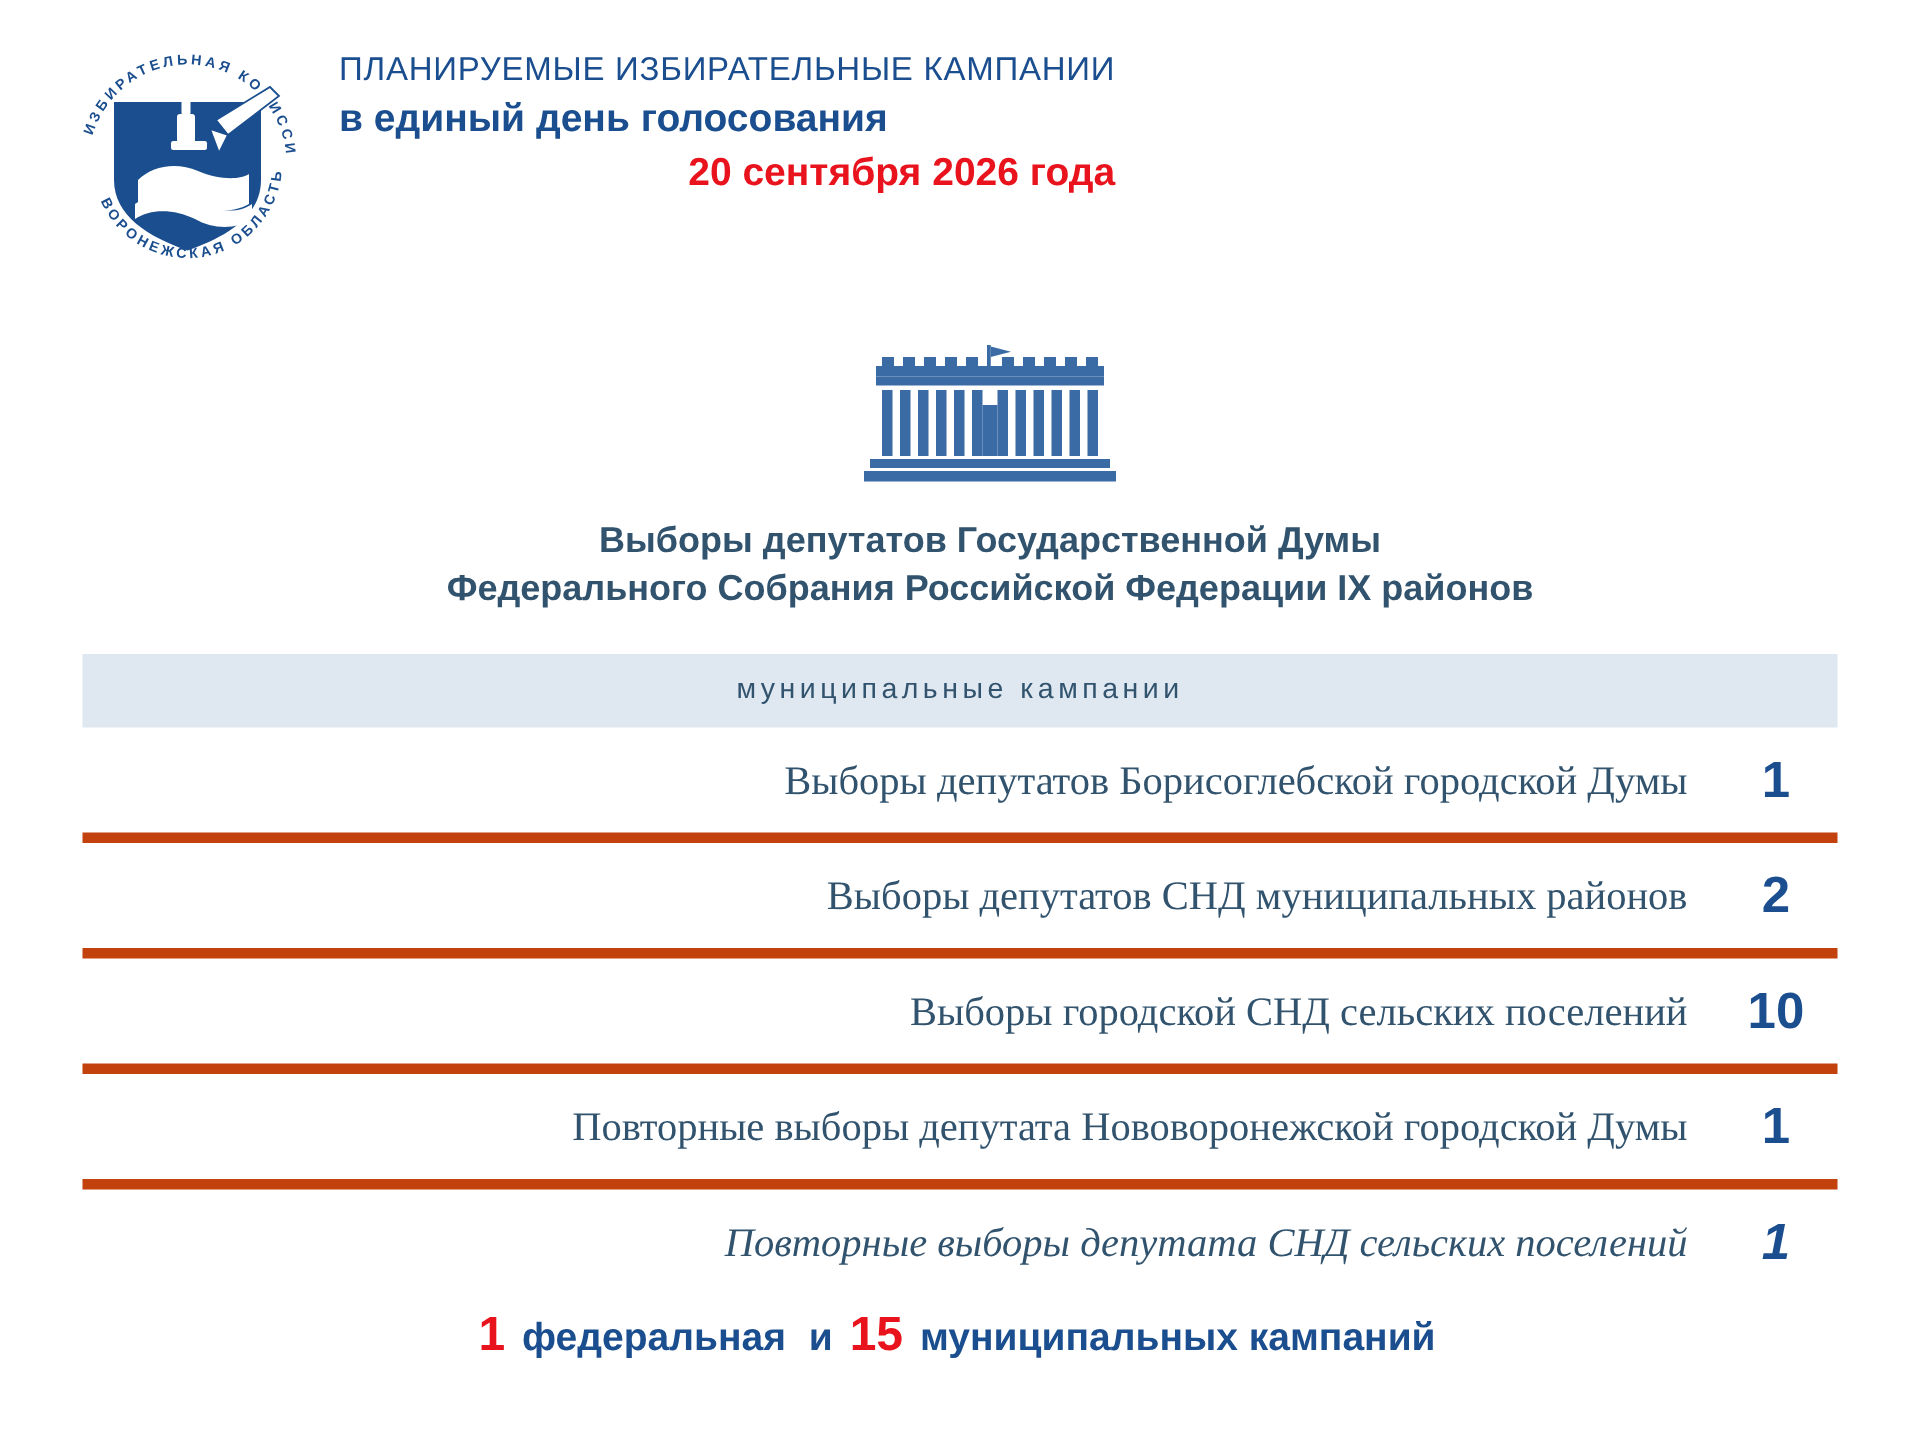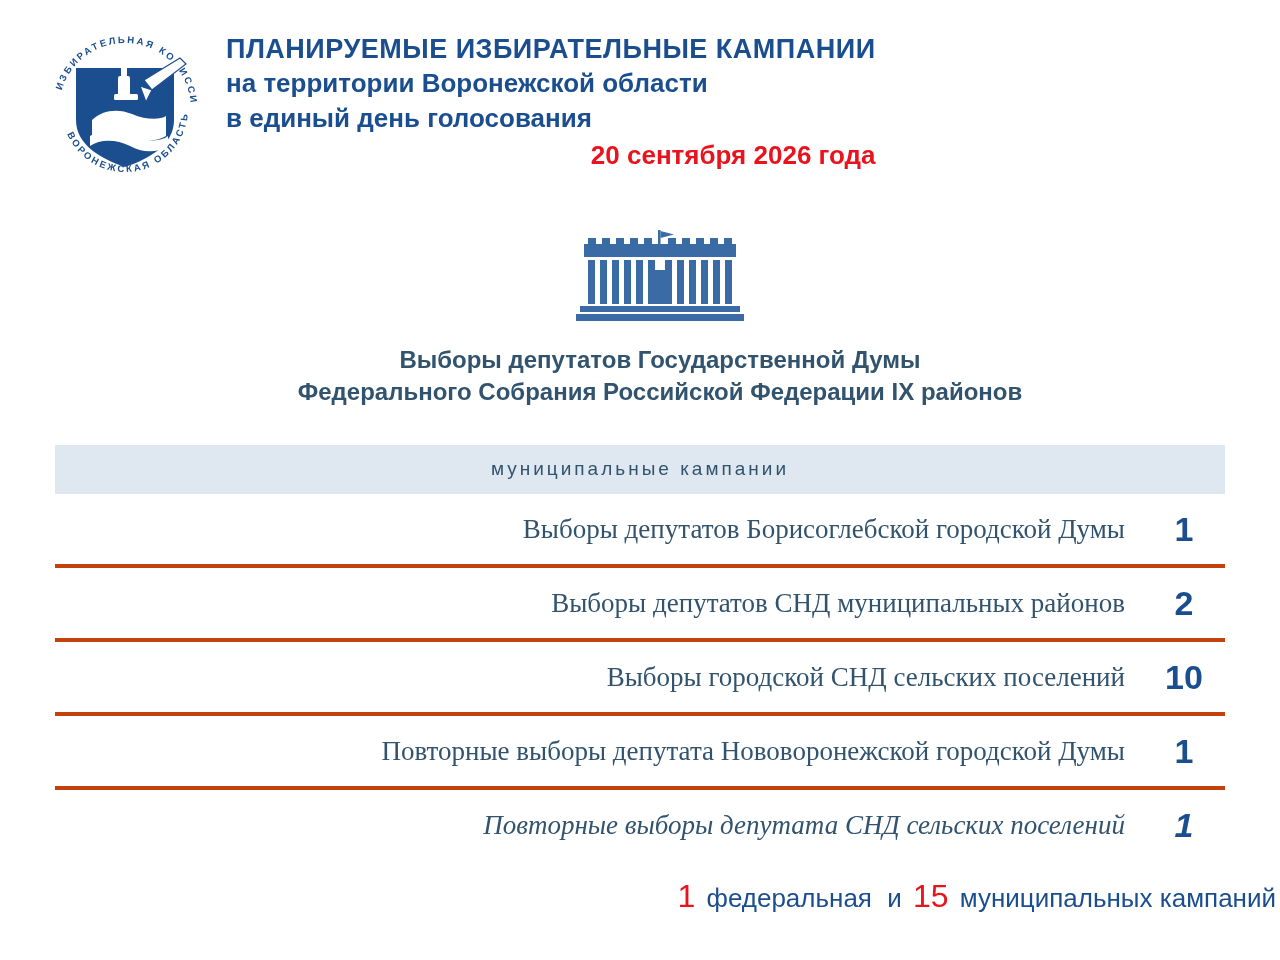--- a/index.html
+++ b/index.html
@@ -34,22 +34,22 @@
     position: relative;
     margin-top: 2px;
   }
   .emblem svg { display: block; }
 
   .title-block {
     margin-left: 16px;
     padding-top: 12px;
   }
   .title-main {
-    font-size: 27px;
-    font-weight: bold;
+    font-size: 22px;
+    font-weight: normal;
     letter-spacing: 0.5px;
     color: #1b4e8f;
     line-height: 1.12;
     white-space: nowrap;
   }
   .title-sub1, .title-sub2 {
     font-size: 26px;
     font-weight: bold;
     color: #1b4e8f;
     line-height: 1.2;
@@ -78,36 +78,36 @@
   .federal-title {
     margin-top: 14px;
     font-size: 24px;
     font-weight: bold;
     color: #31536e;
     line-height: 1.32;
   }
 
   
   .table-wrap {
-    margin: 38px auto 0 auto;
+    margin: 28px auto 0 auto;
     width: 1170px;
   }
   .table-head {
     background: #dfe8f1;
     text-align: center;
     font-size: 19px;
     letter-spacing: 3px;
     color: #31536e;
     padding: 13px 0 14px 0;
   }
   .row {
     display: flex;
     align-items: center;
     justify-content: flex-end;
-    border-bottom: 4px solid #c2410c;
+    border-bottom: 7px solid #c2410c;
     height: 70px;
     padding: 0 8px 0 0;
   }
   .row:last-of-type {
     border-bottom: none;
     font-style: italic;
   }
   .row-label {
     flex: 1 1 auto;
     text-align: right;
@@ -120,24 +120,24 @@
   .row-value {
     flex: 0 0 66px;
     text-align: center;
     font-size: 34px;
     font-weight: bold;
     color: #1b4e8f;
   }
 
   
   .footer {
-    margin-top: 18px;
-    text-align: right;
+    margin-top: 8px;
+    text-align: center;
     font-size: 26px;
-    font-weight: normal;
+    font-weight: bold;
     color: #1b4e8f;
     white-space: nowrap;
   }
   .footer .num {
     color: #e8131d;
     font-size: 32px;
   }
   .footer .word { padding: 0 4px; }
 </style>
 </head>
@@ -170,21 +170,20 @@
         <rect x="78" y="52" width="12" height="20" rx="2" fill="#ffffff"></rect>
         <rect x="81" y="42" width="6" height="11" rx="2" fill="#ffffff"></rect>
 
         <path d="M104 56 L140 34 L146 40 L112 66 Z" fill="#ffffff" stroke="#1b4e8f" stroke-width="1.2"></path>
         <path d="M100 62 L112 66 L106 78 Z" fill="#ffffff" stroke="#1b4e8f" stroke-width="1.2"></path>
       </svg>
     </div>
 
     <div class="title-block">
       <div class="title-main">ПЛАНИРУЕМЫЕ ИЗБИРАТЕЛЬНЫЕ КАМПАНИИ</div>
-      <div class="title-sub1">на территории Воронежской области</div>
       <div class="title-sub2">в единый день голосования</div>
       <div class="title-date">20 сентября 2026 года</div>
     </div>
   </div>
 
   <div class="federal">
     <span class="duma-icon">
       <svg width="180" height="96" viewBox="0 0 180 96" aria-hidden="true">
         <g fill="#3b6ba5">
 

